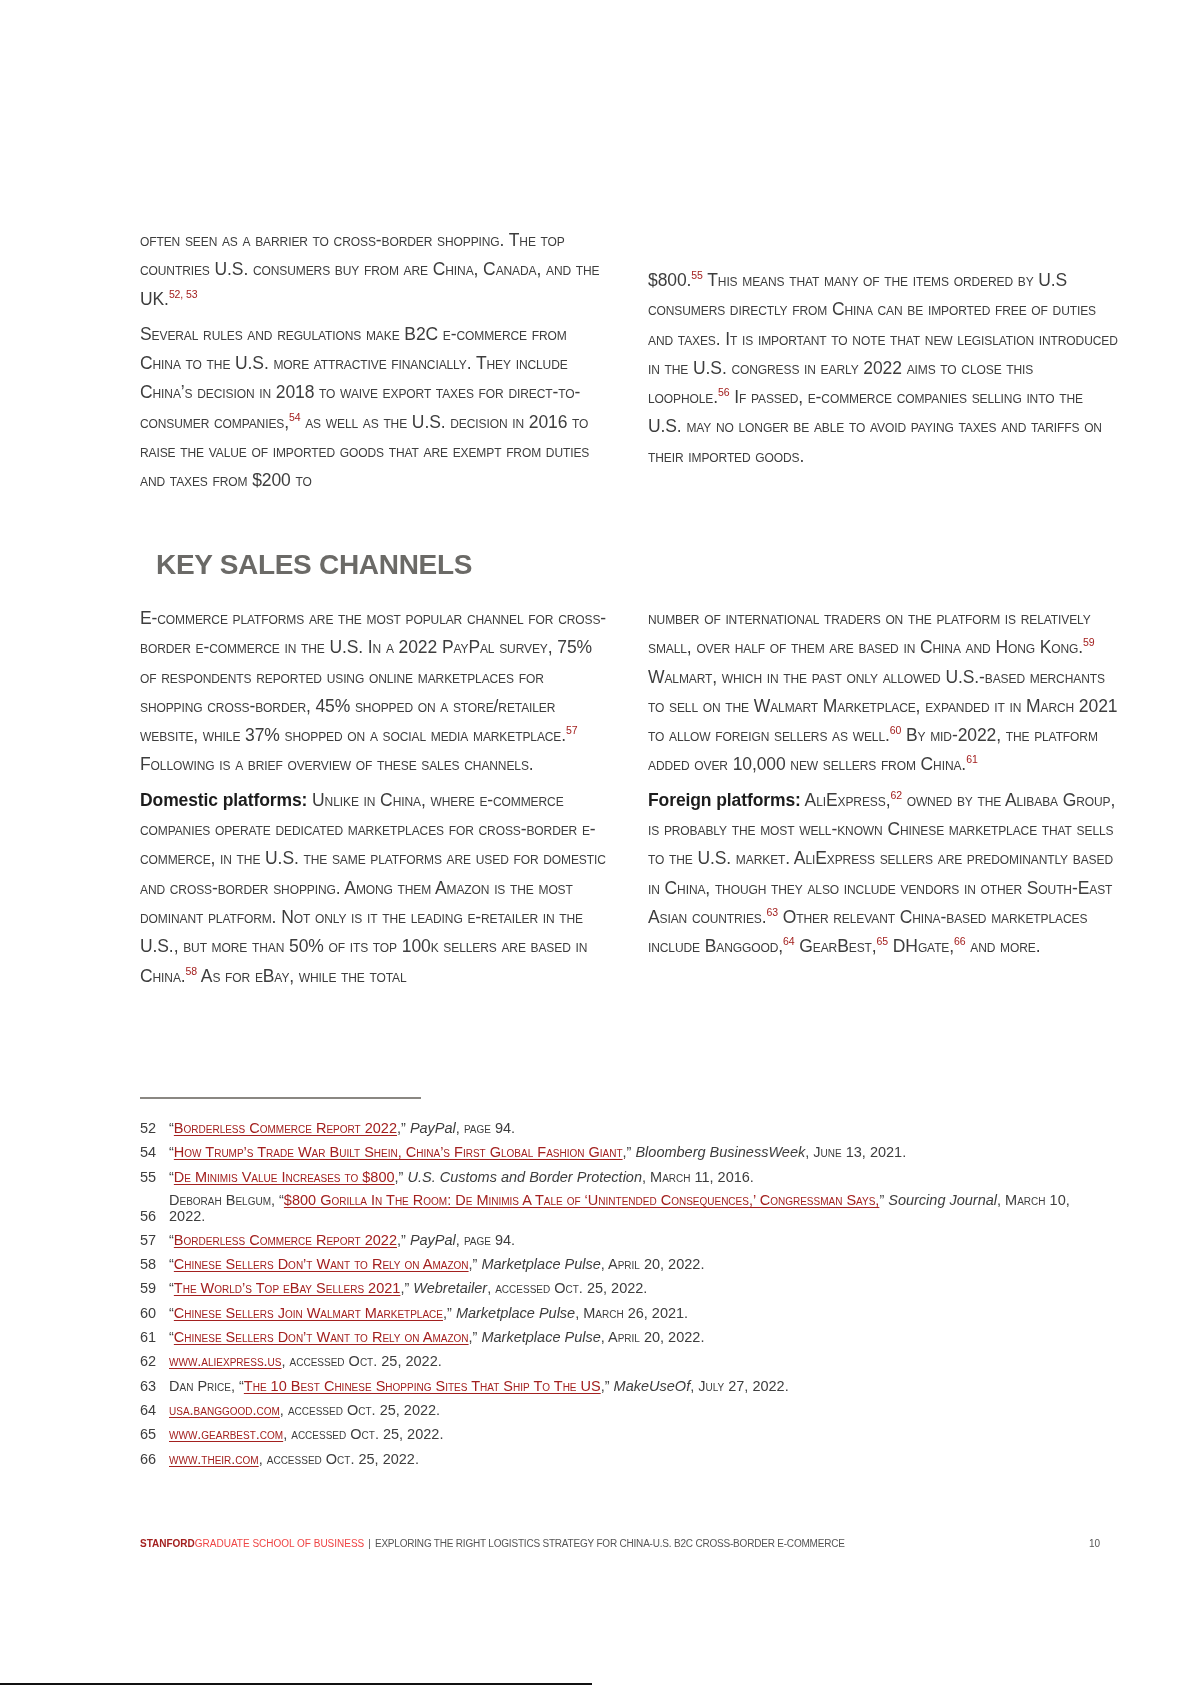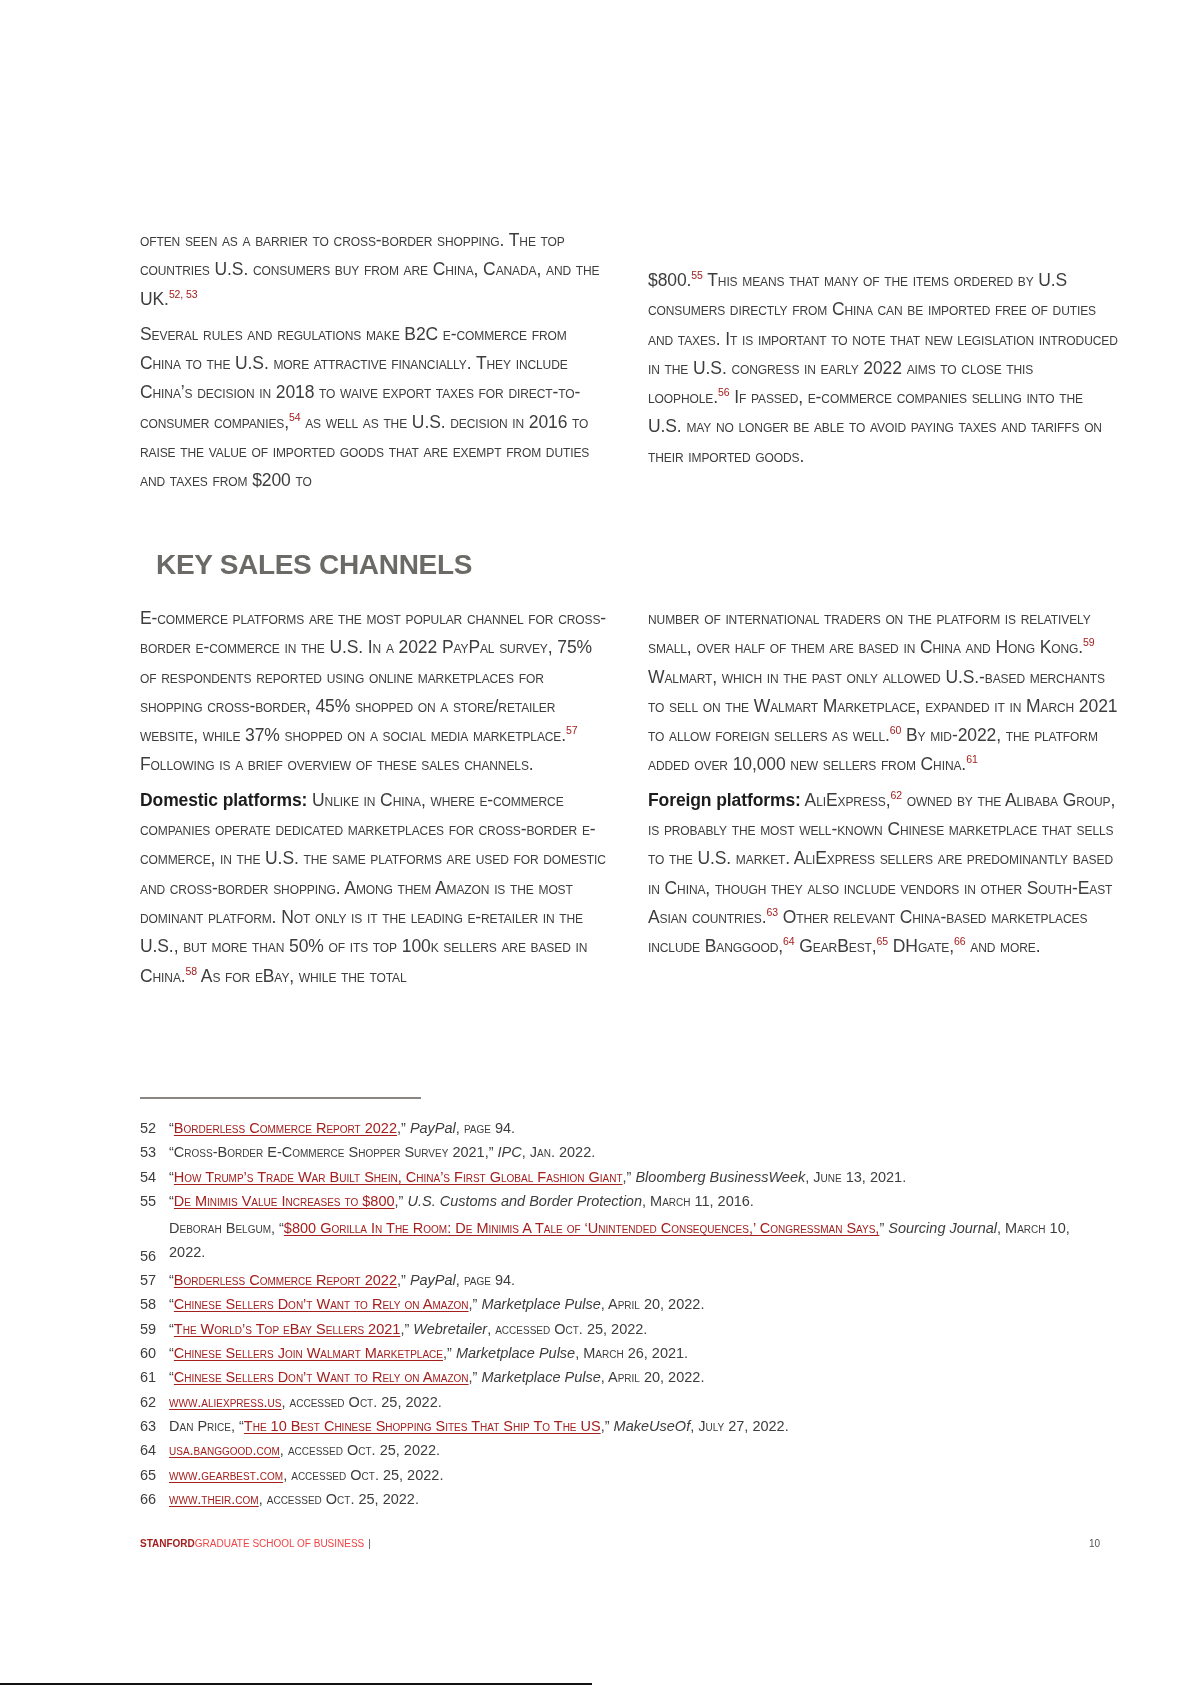--- a/index.html
+++ b/index.html
@@ -42,21 +42,21 @@
   }
   .footnotes {
     position: absolute; left: 140px; top: 1116px; width: 940px;
     font-size: 14.5px; line-height: 24.3px;
     color: #3d3d3d;
     font-variant: small-caps;
   }
   .fnrow { display: flex; align-items: flex-end; }
   .fnrow .num { width: 29px; flex: 0 0 29px; font-variant: normal; }
   .fnrow .body { flex: 1; }
-  .fnrow.wrap .body { line-height: 24px; padding-top: 3px; padding-bottom: 4px; }
+  .fnrow.wrap .body { line-height: 16px; padding-top: 3px; padding-bottom: 4px; }
   .fnrow a {
     color: #a3201f; text-decoration: underline; text-decoration-color: #a3201f;
     text-underline-offset: 2px;
   }
   .fnrow i { font-variant: normal; }
   .footer {
     position: absolute; left: 140px; top: 1538px; width: 960px;
     font-size: 10px; display: flex; align-items: center;
     font-family: "Liberation Sans", sans-serif;
   }
@@ -92,24 +92,20 @@
   <p><span>number of international traders on the platform is relatively small, over half of them are based in China and Hong Kong.</span><sup class="fn">59</sup><span> Walmart, which in the past only allowed U.S.-based merchants to sell on the Walmart Marketplace, expanded it in March 2021 to allow foreign sellers as well.</span><sup class="fn">60</sup><span>  By mid-2022, the platform added over 10,000 new sellers from China.</span><sup class="fn">61</sup></p>
   <p><span class="lead">Foreign platforms:</span><span> AliExpress,</span><sup class="fn">62</sup><span> owned by the Alibaba Group, is probably the most well-known Chinese marketplace that sells to the U.S. market. AliExpress sellers are predominantly based in China, though they also include vendors in other South-East Asian countries.</span><sup class="fn">63</sup><span> Other relevant China-based marketplaces include Banggood,</span><sup class="fn">64</sup><span> GearBest,</span><sup class="fn">65</sup><span> DHgate,</span><sup class="fn">66</sup><span> and more.</span></p>
 </div>
 
 <div class="rule"></div>
 
 <div class="footnotes" id="footnotes">
     <div class="fnrow">
       <span class="num">52</span>
       <span class="body"><span>“</span><a>Borderless Commerce Report 2022</a><span>,” </span><i>PayPal</i><span>, page 94.</span></span>
-    </div>
-    <div class="fnrow">
-      <span class="num">53</span>
-      <span class="body"><span>“Cross-Border E-Commerce Shopper Survey 2021,” </span><span></span><i>IPC</i><span>, Jan. 2022.</span></span>
     </div>
     <div class="fnrow">
       <span class="num">54</span>
       <span class="body"><span>“</span><a>How Trump’s Trade War Built Shein, China’s First Global Fashion Giant</a><span>,” </span><i>Bloomberg BusinessWeek</i><span>, June 13, 2021.</span></span>
     </div>
     <div class="fnrow">
       <span class="num">55</span>
       <span class="body"><span>“</span><a>De Minimis Value Increases to $800</a><span>,” </span><i>U.S. Customs and Border Protection</i><span>, March 11, 2016.</span></span>
     </div>
     <div class="fnrow wrap">
@@ -155,16 +151,17 @@
     <div class="fnrow">
       <span class="num">66</span>
       <span class="body"><span></span><a>www.their.com</a><span></span><span>, accessed Oct. 25, 2022.</span></span>
     </div>
   </div>
 
 <div class="footer">
   <span class="brand-red">STANFORD</span>
   <span class="brand-dark">GRADUATE SCHOOL OF BUSINESS</span>
   <span class="sep">|</span>
+  <span class="subtitle">EXPLORING THE RIGHT LOGISTICS STRATEGY FOR CHINA-U.S. B2C CROSS-BORDER E-COMMERCE</span>
   <span class="page">10</span>
 </div>
 
 <div class="bottom-bar"></div>
 
 </body></html>

